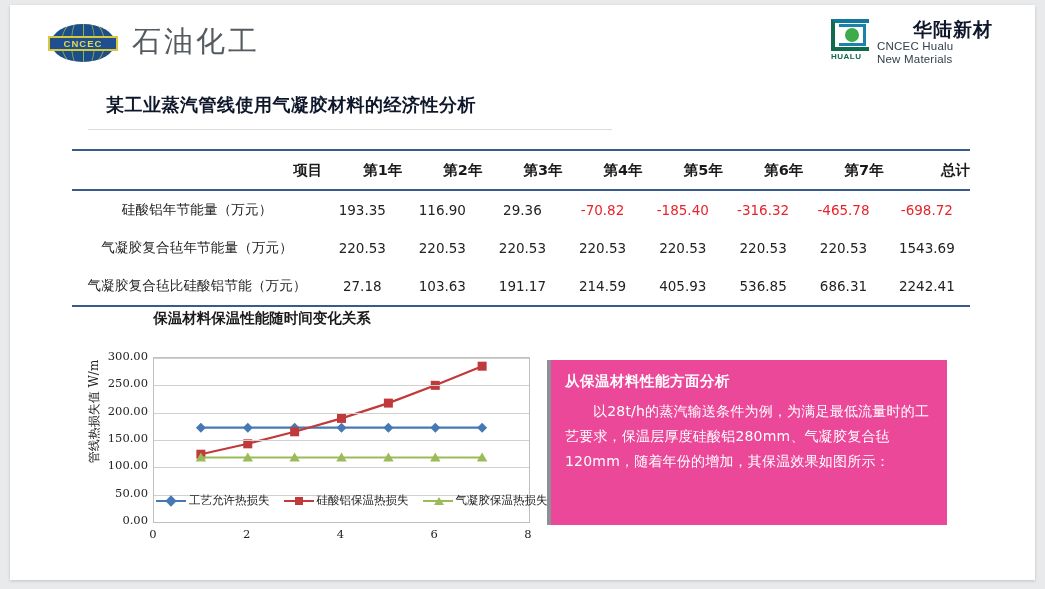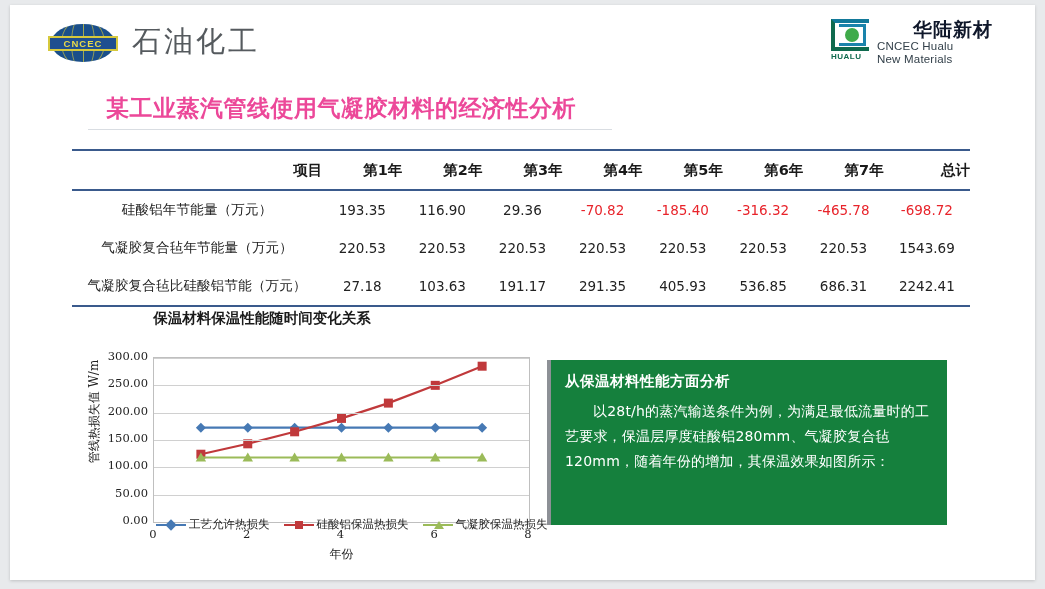--- a/index.html
+++ b/index.html
@@ -92,21 +92,21 @@
     font-family: "DejaVu Sans", "Liberation Sans", sans-serif;
     margin-left: 36px;
   }
   .hualu-en1, .hualu-en2 {
     font-size: 11.5px; color: #33404a; letter-spacing: .2px;
   }
 
   
   #page-title {
     position: absolute; left: 96px; top: 88px;
-    font-size: 23px; font-weight: bold; color: #ec4899;
+    font-size: 18px; font-weight: bold; color: #0f172a;
     letter-spacing: .5px;
     font-family: "DejaVu Sans", "Liberation Sans", sans-serif;
   }
   #title-rule {
     position: absolute; left: 78px; top: 124px;
     width: 524px; height: 1px; background: #d9dde2;
   }
 
   
   #data-table {
@@ -176,42 +176,42 @@
     text-align: center; font-size: 12px; color: #222;
     font-family: "DejaVu Serif", "Liberation Serif", serif;
   }
   #legend {
     position: absolute; left: 94px; top: 188px;
     display: flex; align-items: center; gap: 14px;
     font-size: 11.5px; color: #222;
     font-family: "DejaVu Serif", "Liberation Serif", serif;
     white-space: nowrap;
   }
-  .lg-item { display: flex; align-items: center; margin-top: 24px; }
+  .lg-item { display: flex; align-items: center; }
   .lg-swatch { position: relative; width: 30px; height: 10px; margin-right: 3px; }
   .lg-swatch .ln {
     position: absolute; left: 0; top: 4px; width: 30px; height: 2.4px;
   }
   .lg-swatch .mk { position: absolute; left: 11px; top: 1px; }
 
   .mk-diamond {
     width: 8px; height: 8px; background: #4679b4;
     transform: rotate(45deg);
   }
   .mk-square { width: 8px; height: 8px; background: #c0393b; }
   .mk-tri {
     width: 0; height: 0; border-left: 5px solid transparent;
     border-right: 5px solid transparent; border-bottom: 8px solid #9bbb59;
   }
 
   
   #note-panel {
     position: absolute; left: 537px; top: 355px;
     width: 400px; height: 165px;
-    background: #15803d;
+    background: #ec4899;
     border-left: 4px solid #8d9096;
     padding: 12px 16px 10px 14px;
     color: #ffffff;
     font-family: "DejaVu Sans", "Liberation Sans", sans-serif;
   }
   #note-heading {
     font-size: 14.5px; font-weight: bold; letter-spacing: .5px;
     margin-bottom: 8px;
   }
   #note-body {
@@ -303,21 +303,21 @@
         <td>220.53</td>
         <td>220.53</td>
         <td>220.53</td>
         <td>1543.69</td>
       </tr>
       <tr class="last-row">
         <td class="rowlabel">气凝胶复合毡比硅酸铝节能（万元）</td>
         <td>27.18</td>
         <td>103.63</td>
         <td>191.17</td>
-        <td>291.35</td>
+        <td>214.59</td>
         <td>405.93</td>
         <td>536.85</td>
         <td>686.31</td>
         <td>2242.41</td>
       </tr>
     </tbody>
   </table>
 
   <div id="chart-block">
     <div id="chart-title">保温材料保温性能随时间变化关系</div>
@@ -365,21 +365,20 @@
           <polygon points="46.9,94.5 41.7,103.5 52.1,103.5" fill="#9bbb59"></polygon>
           <polygon points="93.8,94.5 88.5,103.5 99.0,103.5" fill="#9bbb59"></polygon>
           <polygon points="140.6,94.5 135.4,103.5 145.8,103.5" fill="#9bbb59"></polygon>
           <polygon points="187.5,94.5 182.3,103.5 192.7,103.5" fill="#9bbb59"></polygon>
           <polygon points="234.4,94.5 229.2,103.5 239.6,103.5" fill="#9bbb59"></polygon>
           <polygon points="281.3,94.5 276.1,103.5 286.4,103.5" fill="#9bbb59"></polygon>
           <polygon points="328.1,94.5 322.9,103.5 333.3,103.5" fill="#9bbb59"></polygon>
         </svg>
     <div class="gridline" style="top: 136.667px;"></div><div class="gridline" style="top: 109.333px;"></div><div class="gridline" style="top: 82px;"></div><div class="gridline" style="top: 54.6667px;"></div><div class="gridline" style="top: 27.3333px;"></div><div class="gridline" style="top: 0px;"></div></div>
 
-    <div id="xlabel">年份</div>
 
     <div id="legend">
       <div class="lg-item">
         <span class="lg-swatch">
           <span class="ln" style="background:#4679b4"></span>
           <span class="mk mk-diamond"></span>
         </span>
         <span>工艺允许热损失</span>
       </div>
       <div class="lg-item">

